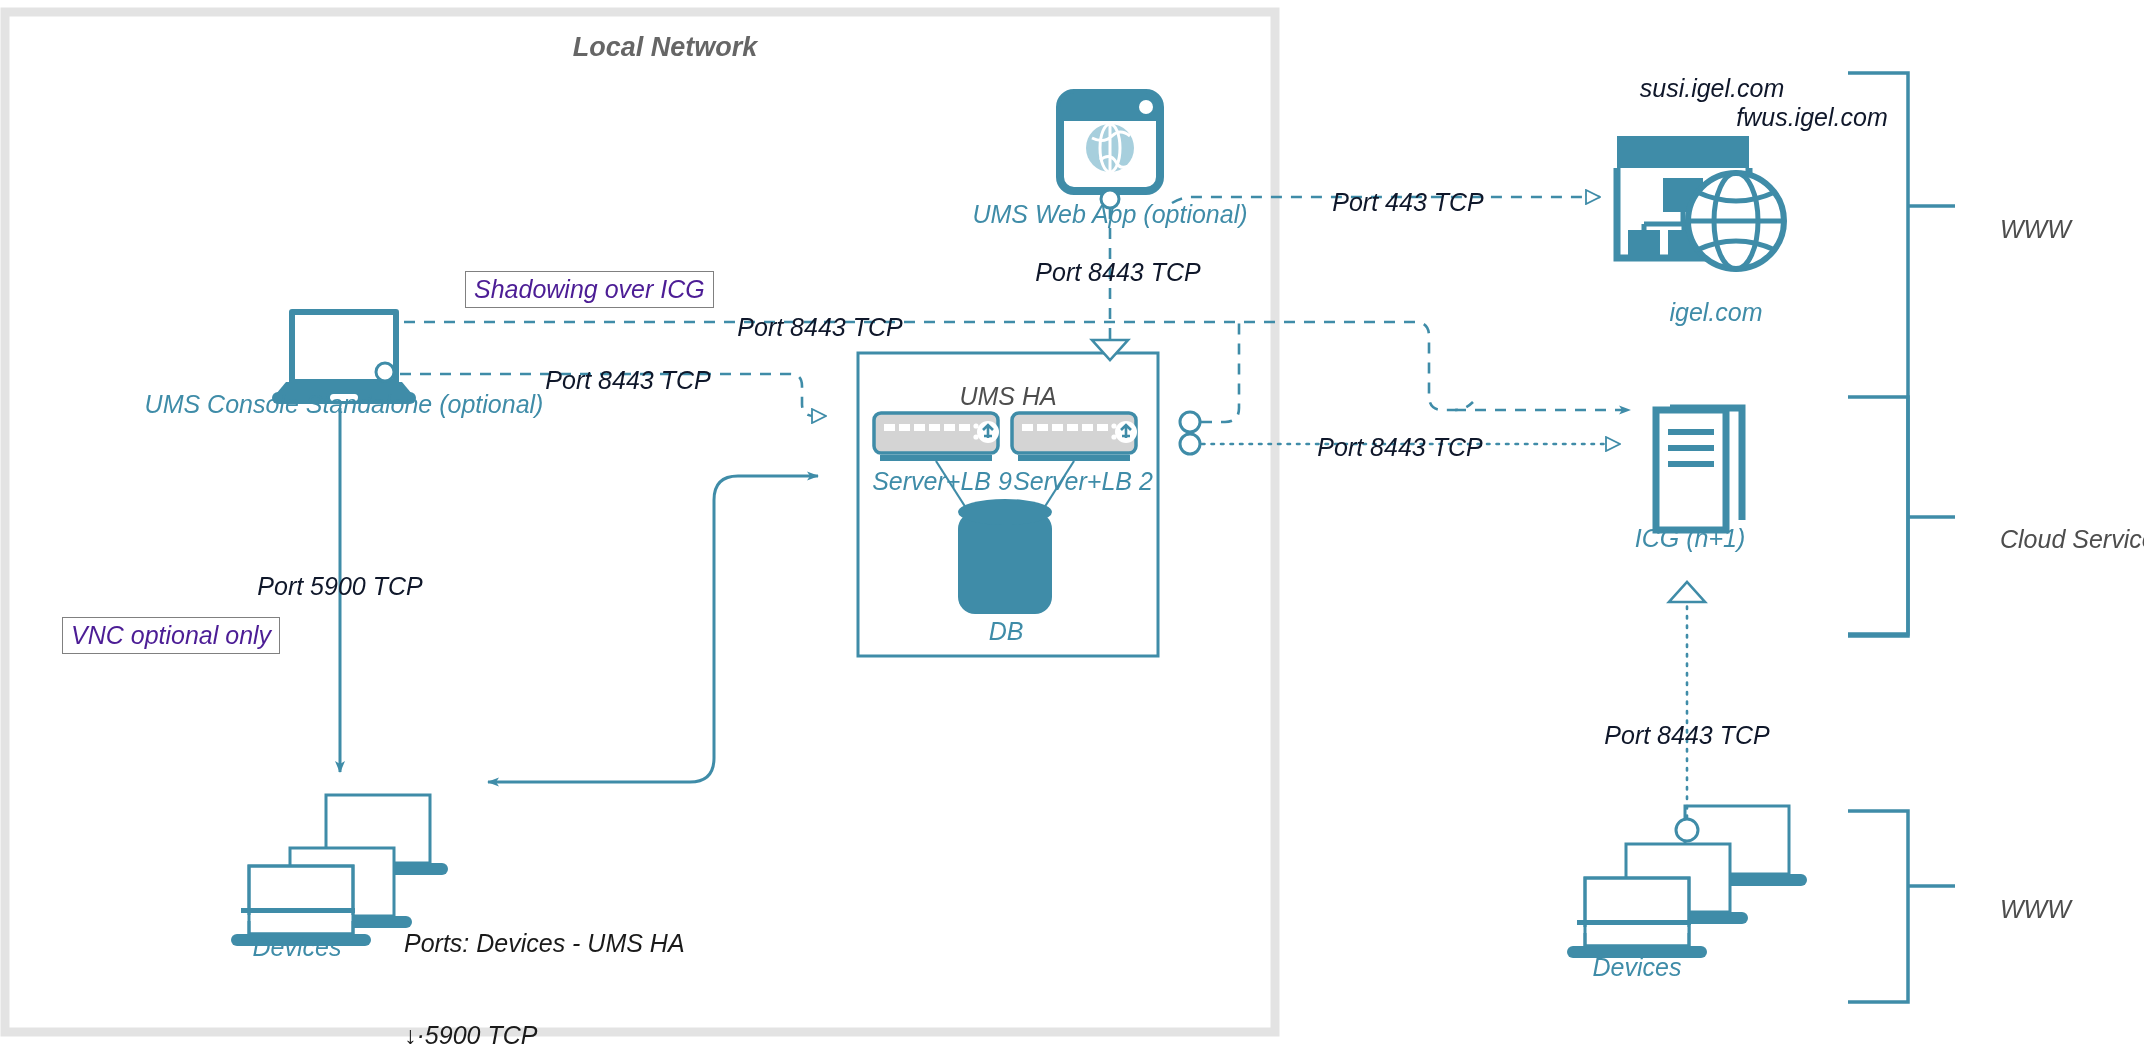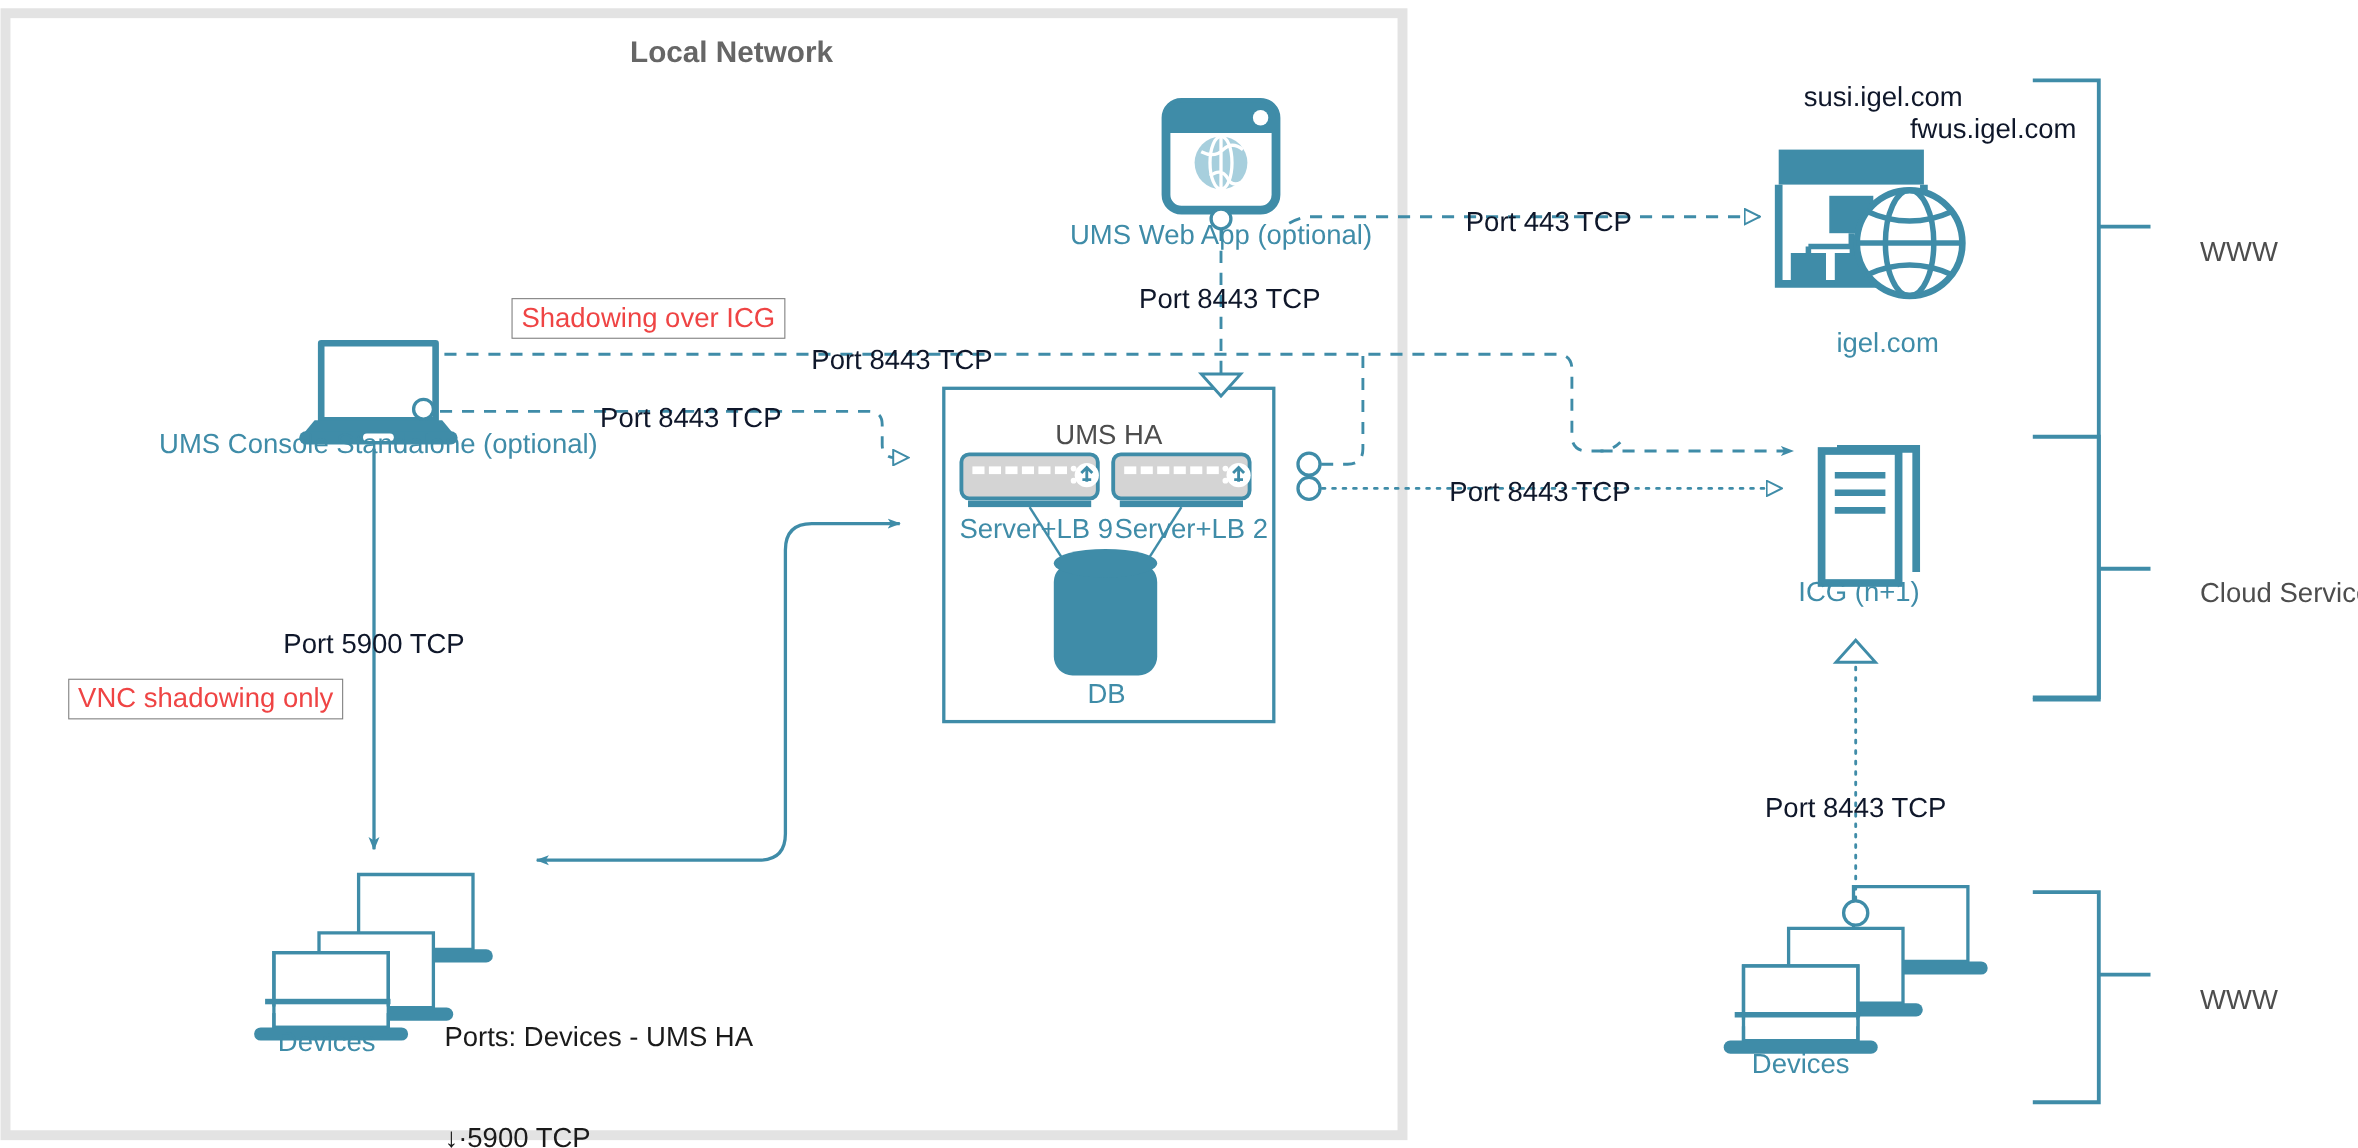--- a/index.html
+++ b/index.html
@@ -1,25 +1,25 @@
 <!DOCTYPE html>
 <html><head>
 <meta charset="utf-8">
 <style>
   html,body{margin:0;padding:0;background:#ffffff;}
   body{width:2144px;height:1044px;font-family:"Liberation Sans",sans-serif;overflow:hidden;position:relative;}
-  #stage{position:absolute;left:0;top:0;width:2144px;height:812px;}
+  #stage{position:absolute;left:0;top:0;width:2144px;height:812px;font-style:italic;}
   svg#canvas{position:absolute;left:0;top:0;width:2144px;height:1044px;}
   .lbl{position:absolute;white-space:nowrap;}
   .teal-lbl{color:#3f8ca8;font-size:25px;}
   .dark-lbl{color:#4d4d4d;font-size:25px;margin-top:22px;}
   .black-lbl{color:#0f172a;font-size:25px;}
   .title-lbl{color:#666666;font-size:27px;font-weight:bold;}
   .note-box{position:absolute;border:1.5px solid #808080;background:#ffffff;
-            color:#ef4444;font-size:25px;padding:3px 8px;white-space:nowrap;}
+            color:#4c1d95;font-size:25px;padding:3px 8px;white-space:nowrap;}
   .ports-block{position:absolute;color:#1a1a1a;font-size:25px;line-height:1.22;white-space:pre;}
   .ctr{transform:translateX(-50%);}
 </style>
 </head>
 <body>
 
 <div id="stage">
 
   <svg id="canvas" viewBox="0 0 2144 1044" xmlns="http://www.w3.org/2000/svg">
     <defs>
@@ -237,21 +237,21 @@
   <div class="lbl teal-lbl ctr" style="left:942px;top:467px;">Server+LB 9</div>
   <div class="lbl teal-lbl ctr" style="left:1083px;top:467px;">Server+LB 2</div>
   <div class="lbl teal-lbl ctr" style="left:1006px;top:617px;">DB</div>
 
   <div class="lbl black-lbl ctr" style="left:1400px;top:433px;">Port 8443 TCP</div>
 
   <div class="lbl teal-lbl ctr" style="left:1690px;top:524px;">ICG (n+1)</div>
 
   <div class="lbl black-lbl ctr" style="left:340px;top:572px;">Port 5900 TCP</div>
 
-  <div class="note-box" style="left:62px;top:617px;">VNC shadowing only</div>
+  <div class="note-box" style="left:62px;top:617px;">VNC optional only</div>
 
   <div class="lbl teal-lbl ctr" style="left:297px;top:933px;">Devices</div>
 
   <div class="lbl black-lbl ctr" style="left:1687px;top:721px;">Port 8443 TCP</div>
 
   <div class="lbl teal-lbl ctr" style="left:1637px;top:953px;">Devices</div>
 
   <div class="ports-block" style="left:404px;top:867px;">
     <div>Ports: Devices - UMS HA</div>
     <div>↓·5900 TCP</div>

